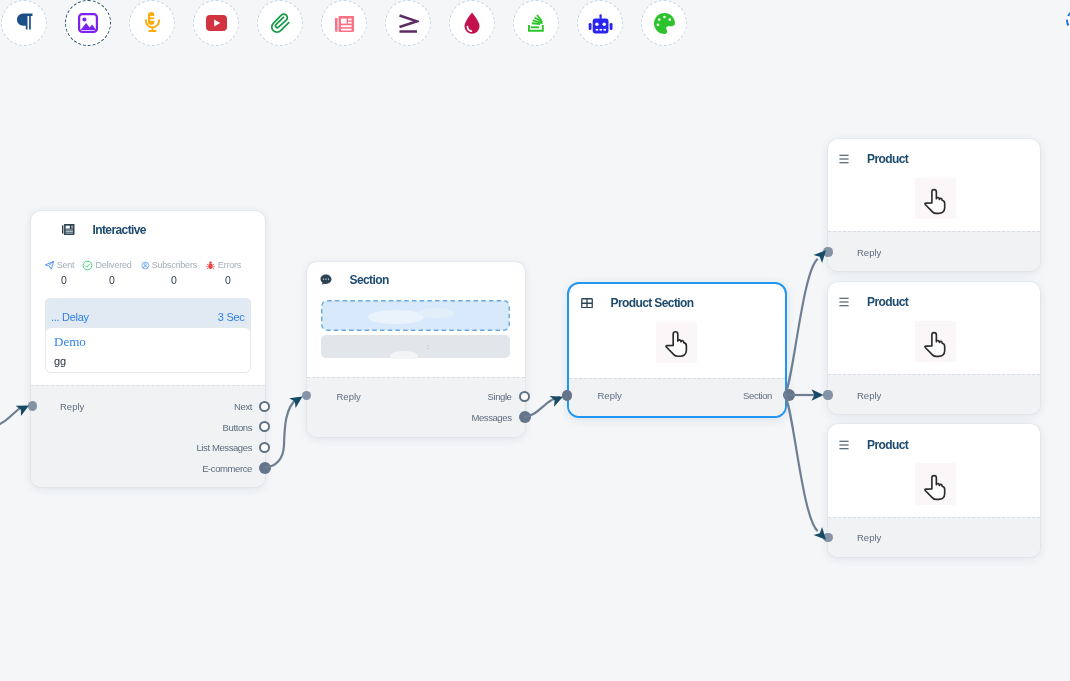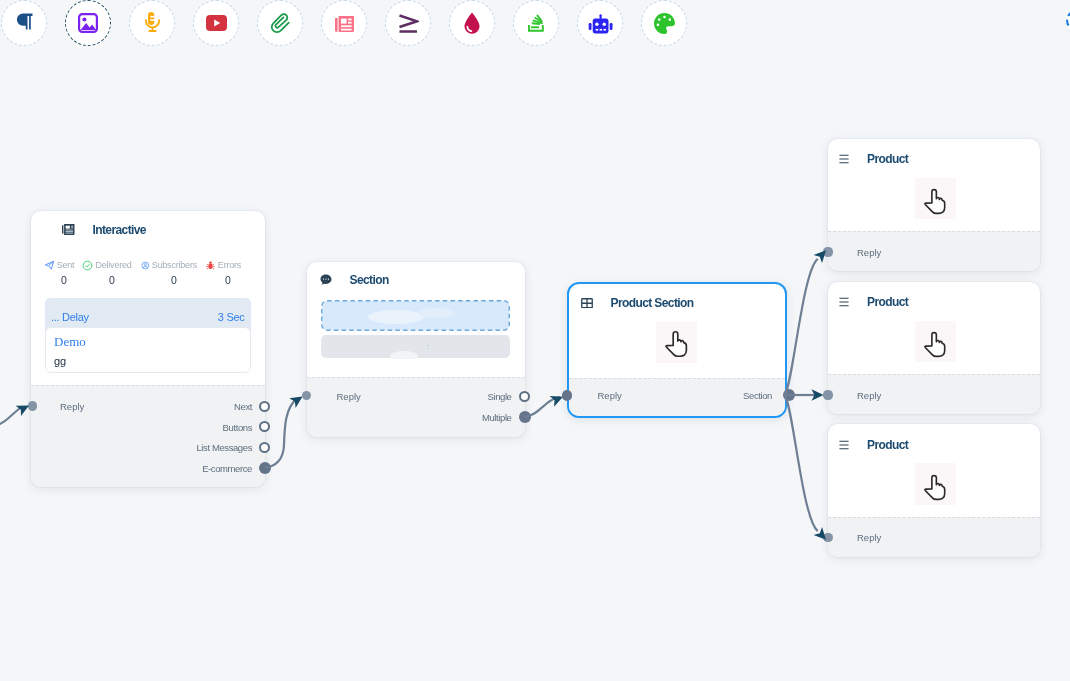--- a/index.html
+++ b/index.html
@@ -185,21 +185,21 @@
     <ellipse cx="75" cy="17" rx="28" ry="7" fill="#eaf3fc"></ellipse>
     <ellipse cx="115" cy="13" rx="18" ry="5" fill="#e2effa"></ellipse>
   </svg>
   <div style="position:absolute;left:14.5px;top:73px;width:189px;height:23.5px;background:#e2e6ea;border-radius:5px;"></div>
   <svg style="position:absolute;left:14.5px;top:73px;" width="189" height="24">
     <ellipse cx="83" cy="21" rx="14" ry="5" fill="#f2f4f6"></ellipse>
     <text x="106" y="14" font-size="7" fill="#64b0e8" font-family="Liberation Sans">:</text>
   </svg>
   <div class="lbl" style="left:14px;top:129px;letter-spacing:0;">Reply</div>
   <div class="lbl" style="right:13px;top:129px;">Single</div>
-  <div class="lbl" style="right:13px;top:150px;">Multiple</div>
+  <div class="lbl" style="right:13px;top:150px;">Messages</div>
   <div class="handle h-fill" style="left:-4.6px;top:129.7px;width:9.2px;height:9.2px;background:#8494a6;"></div>
   <div class="handle h-open" style="right:-5.5px;top:129.1px;width:11px;height:11px;"></div>
   <div class="handle h-fill" style="right:-6px;top:149.5px;width:12px;height:12px;"></div>
 </div>
 
 <div class="node" style="left:566.5px;top:281.5px;width:216.5px;height:132.5px;border:2px solid #2196f3;border-radius:12px;box-shadow:0 2px 10px rgba(40,60,90,.10);">
   <div class="title" style="left:12px;top:12.5px;">
     <svg class="icon" width="12" height="10.5" viewBox="0 0 24 21" fill="none" stroke="#2c4356" stroke-width="2.6">
       <rect x="1.5" y="1.5" width="21" height="18" rx="1.5"></rect>
       <path d="M1.5 10.5h21M12 1.5v18"></path>

